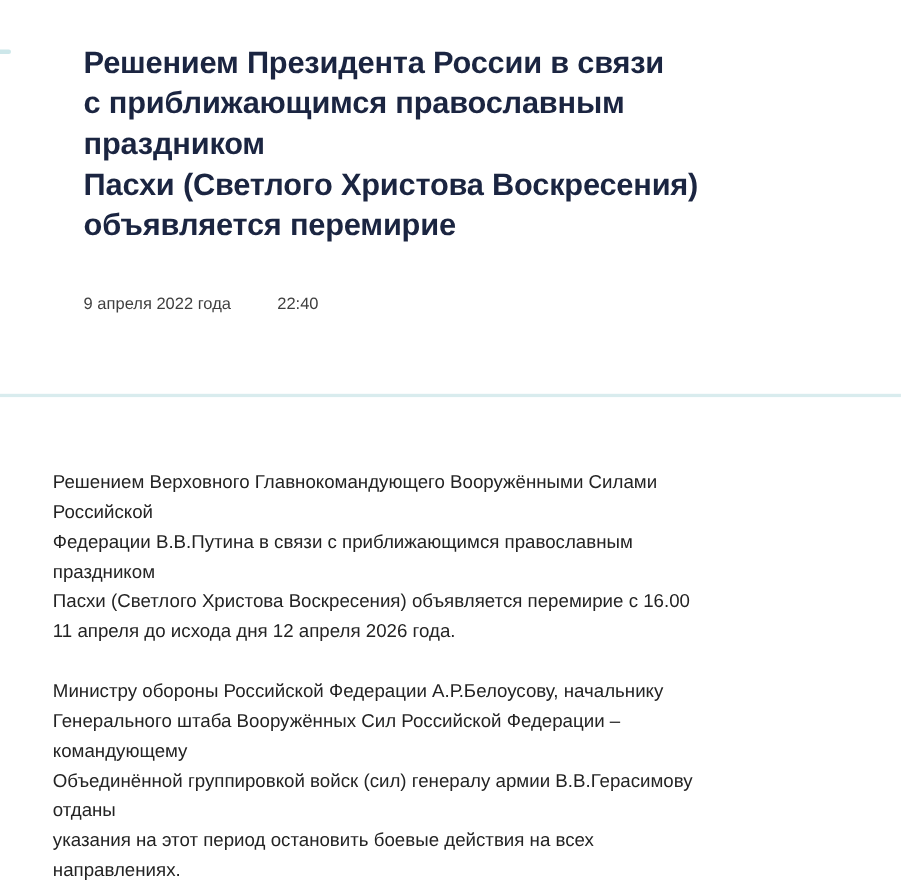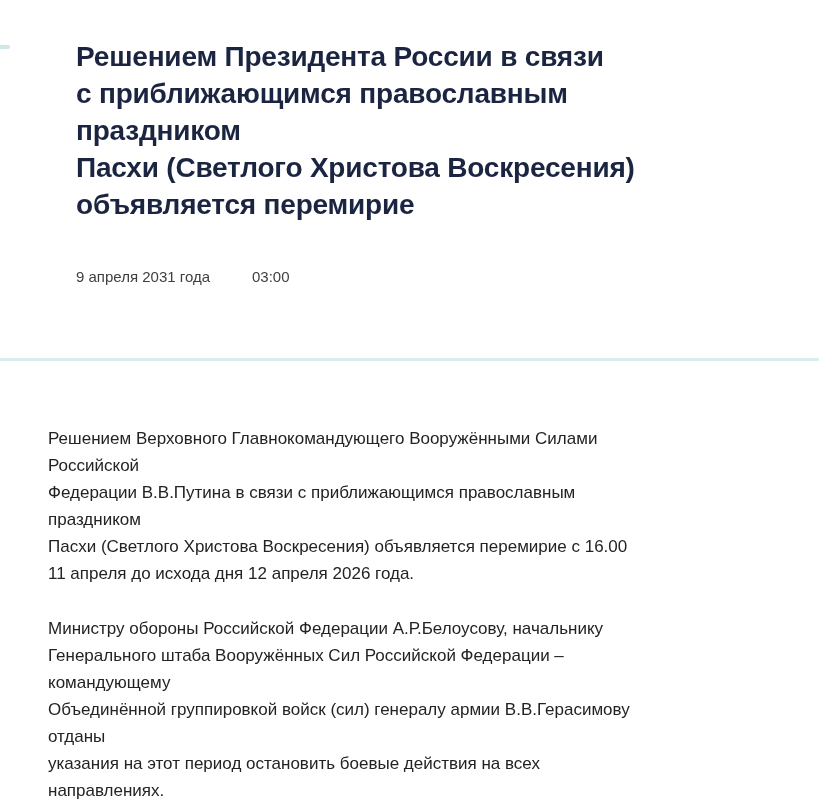--- a/index.html
+++ b/index.html
@@ -78,22 +78,22 @@
 
   <span class="edge-mark"></span>
 
   <header class="content">
     <h1 class="title">Решением Президента России в связи
 с приближающимся православным праздником
 Пасхи (Светлого Христова Воскресения)
 объявляется перемирие</h1>
 
     <div class="meta">
-      <span>9 апреля 2031 года</span>
-      <span>03:00</span>
+      <span>9 апреля 2022 года</span>
+      <span>22:40</span>
     </div>
   </header>
 
   <hr class="divider">
 
   <article class="body-text">
     <p>Решением Верховного Главнокомандующего Вооружёнными Силами Российской
 Федерации В.В.Путина в связи с приближающимся православным праздником
 Пасхи (Светлого Христова Воскресения) объявляется перемирие с 16.00
 11 апреля до исхода дня 12 апреля 2026 года.</p>

